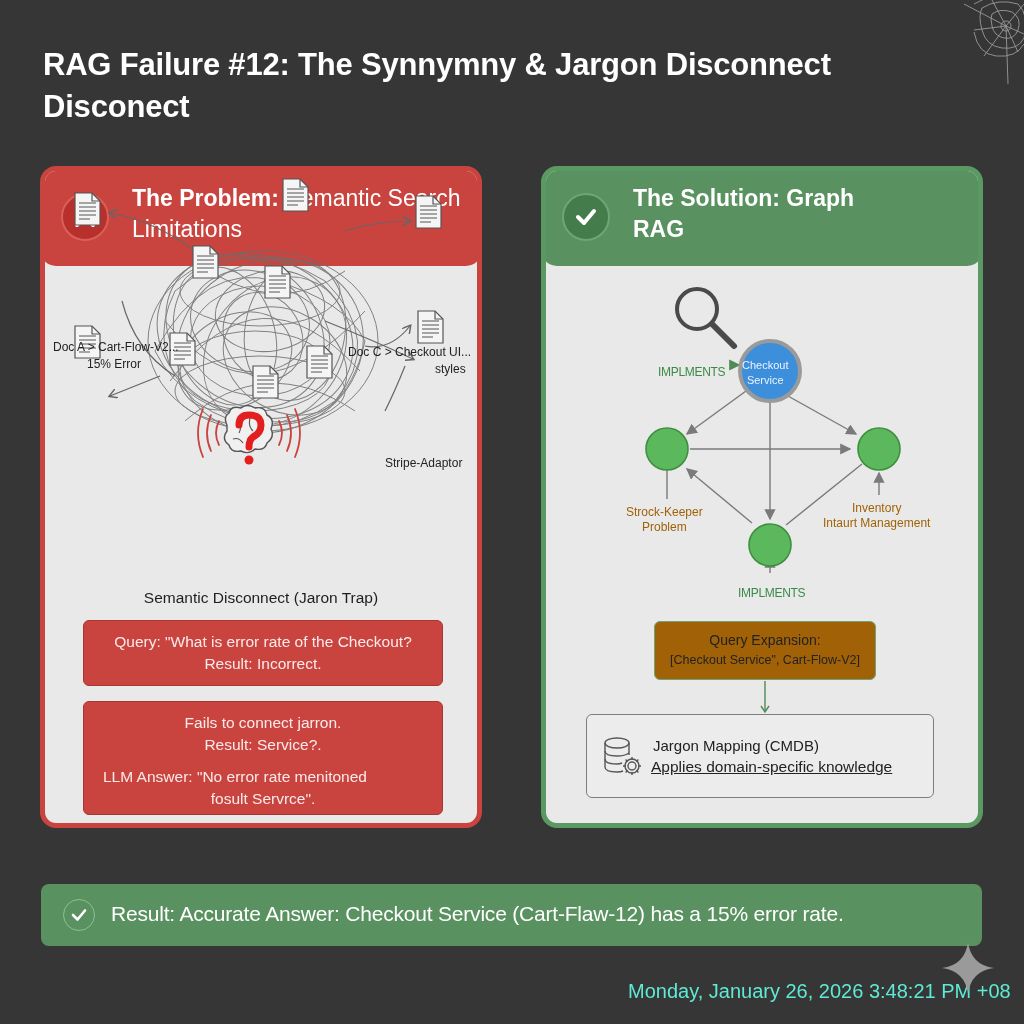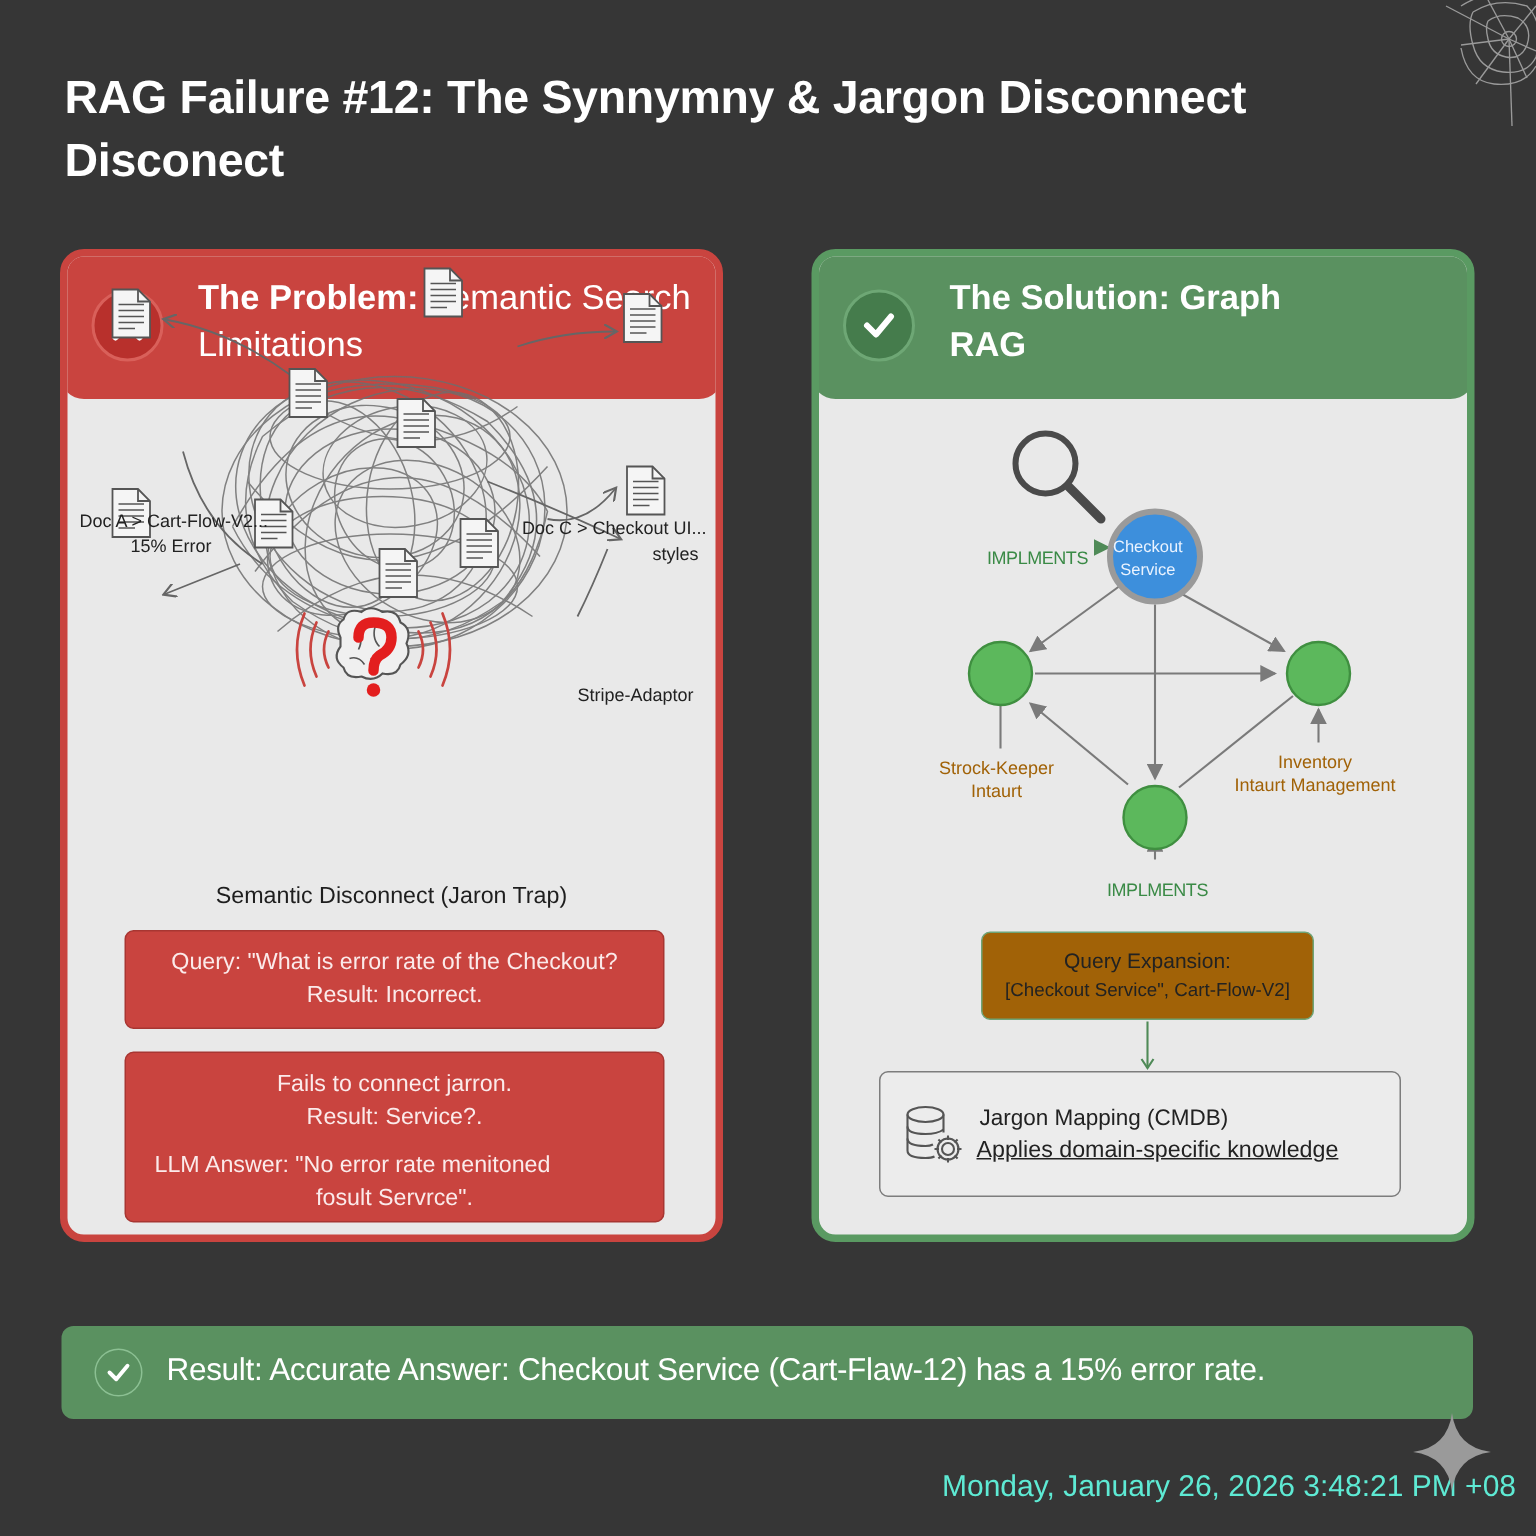--- a/index.html
+++ b/index.html
@@ -259,21 +259,21 @@
   </svg>
 
   <div class="node-text" style="left:196px; top:187px; color:#eaf3ff; font-size:11px;">
     <div>Checkout</div>
     <div>Service</div>
   </div>
   <div class="graph-lbl" style="left:112px; top:194px;">IMPLMENTS</div>
   <div class="graph-lbl" style="left:192px; top:415px;">IMPLMENTS</div>
   <div class="node-text" style="left:80px; top:334px;">
     <div>Strock-Keeper</div>
-    <div>Intaurt</div>
+    <div>Problem</div>
   </div>
   <div class="node-text" style="left:277px; top:330px;">
     <div>Inventory</div>
     <div>Intaurt Management</div>
   </div>
 
   <div class="qe-box">
     <div>Query Expansion:</div>
     <div class="sub">[Checkout Service", Cart-Flow-V2]</div>
   </div>

